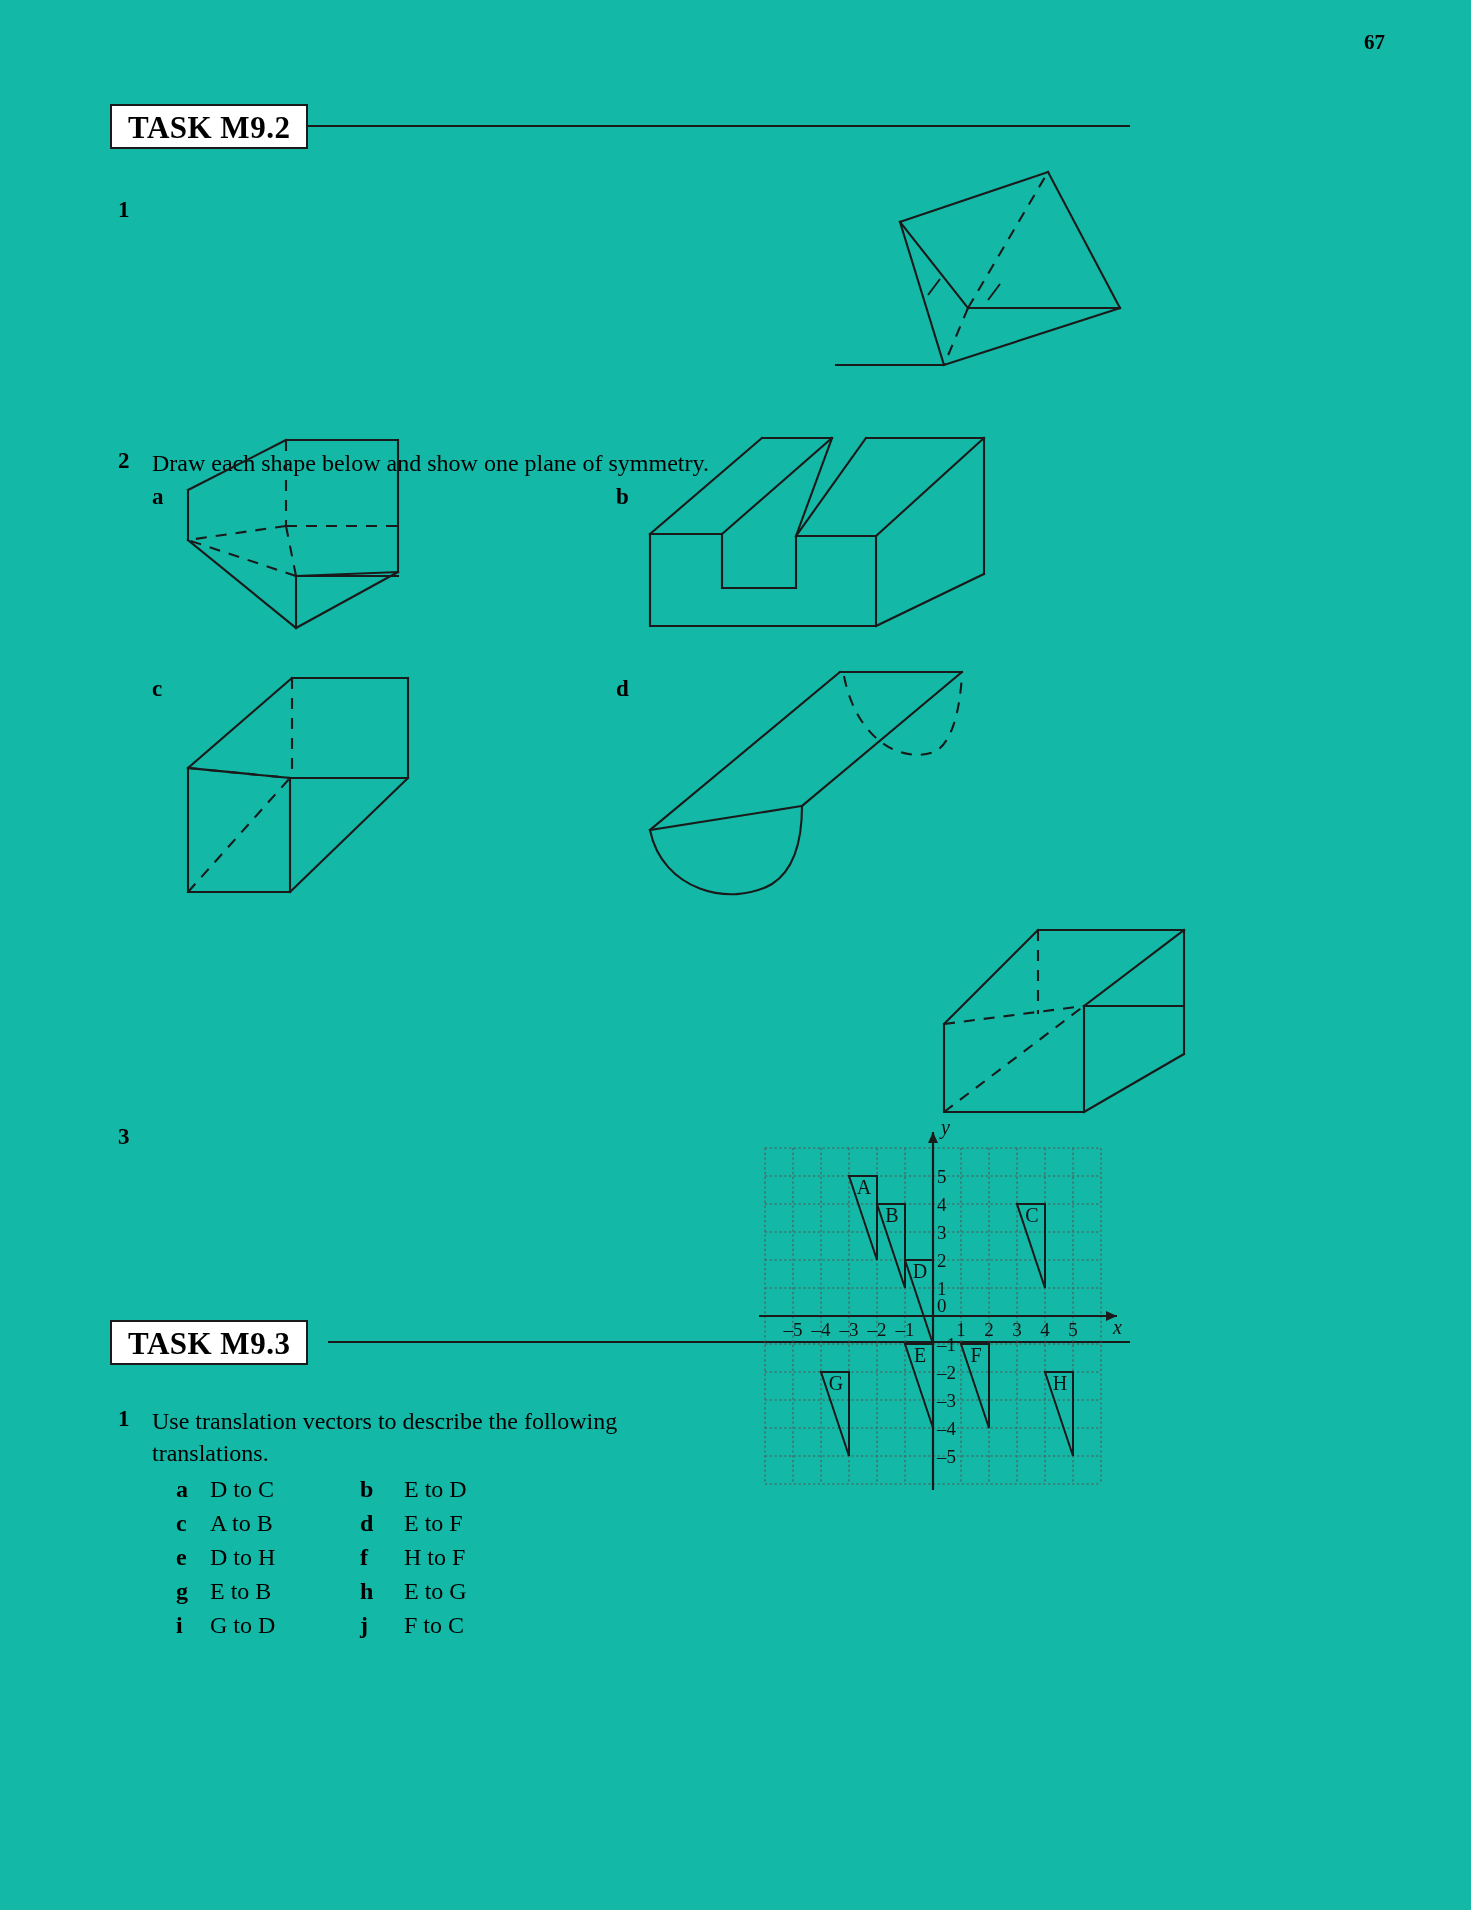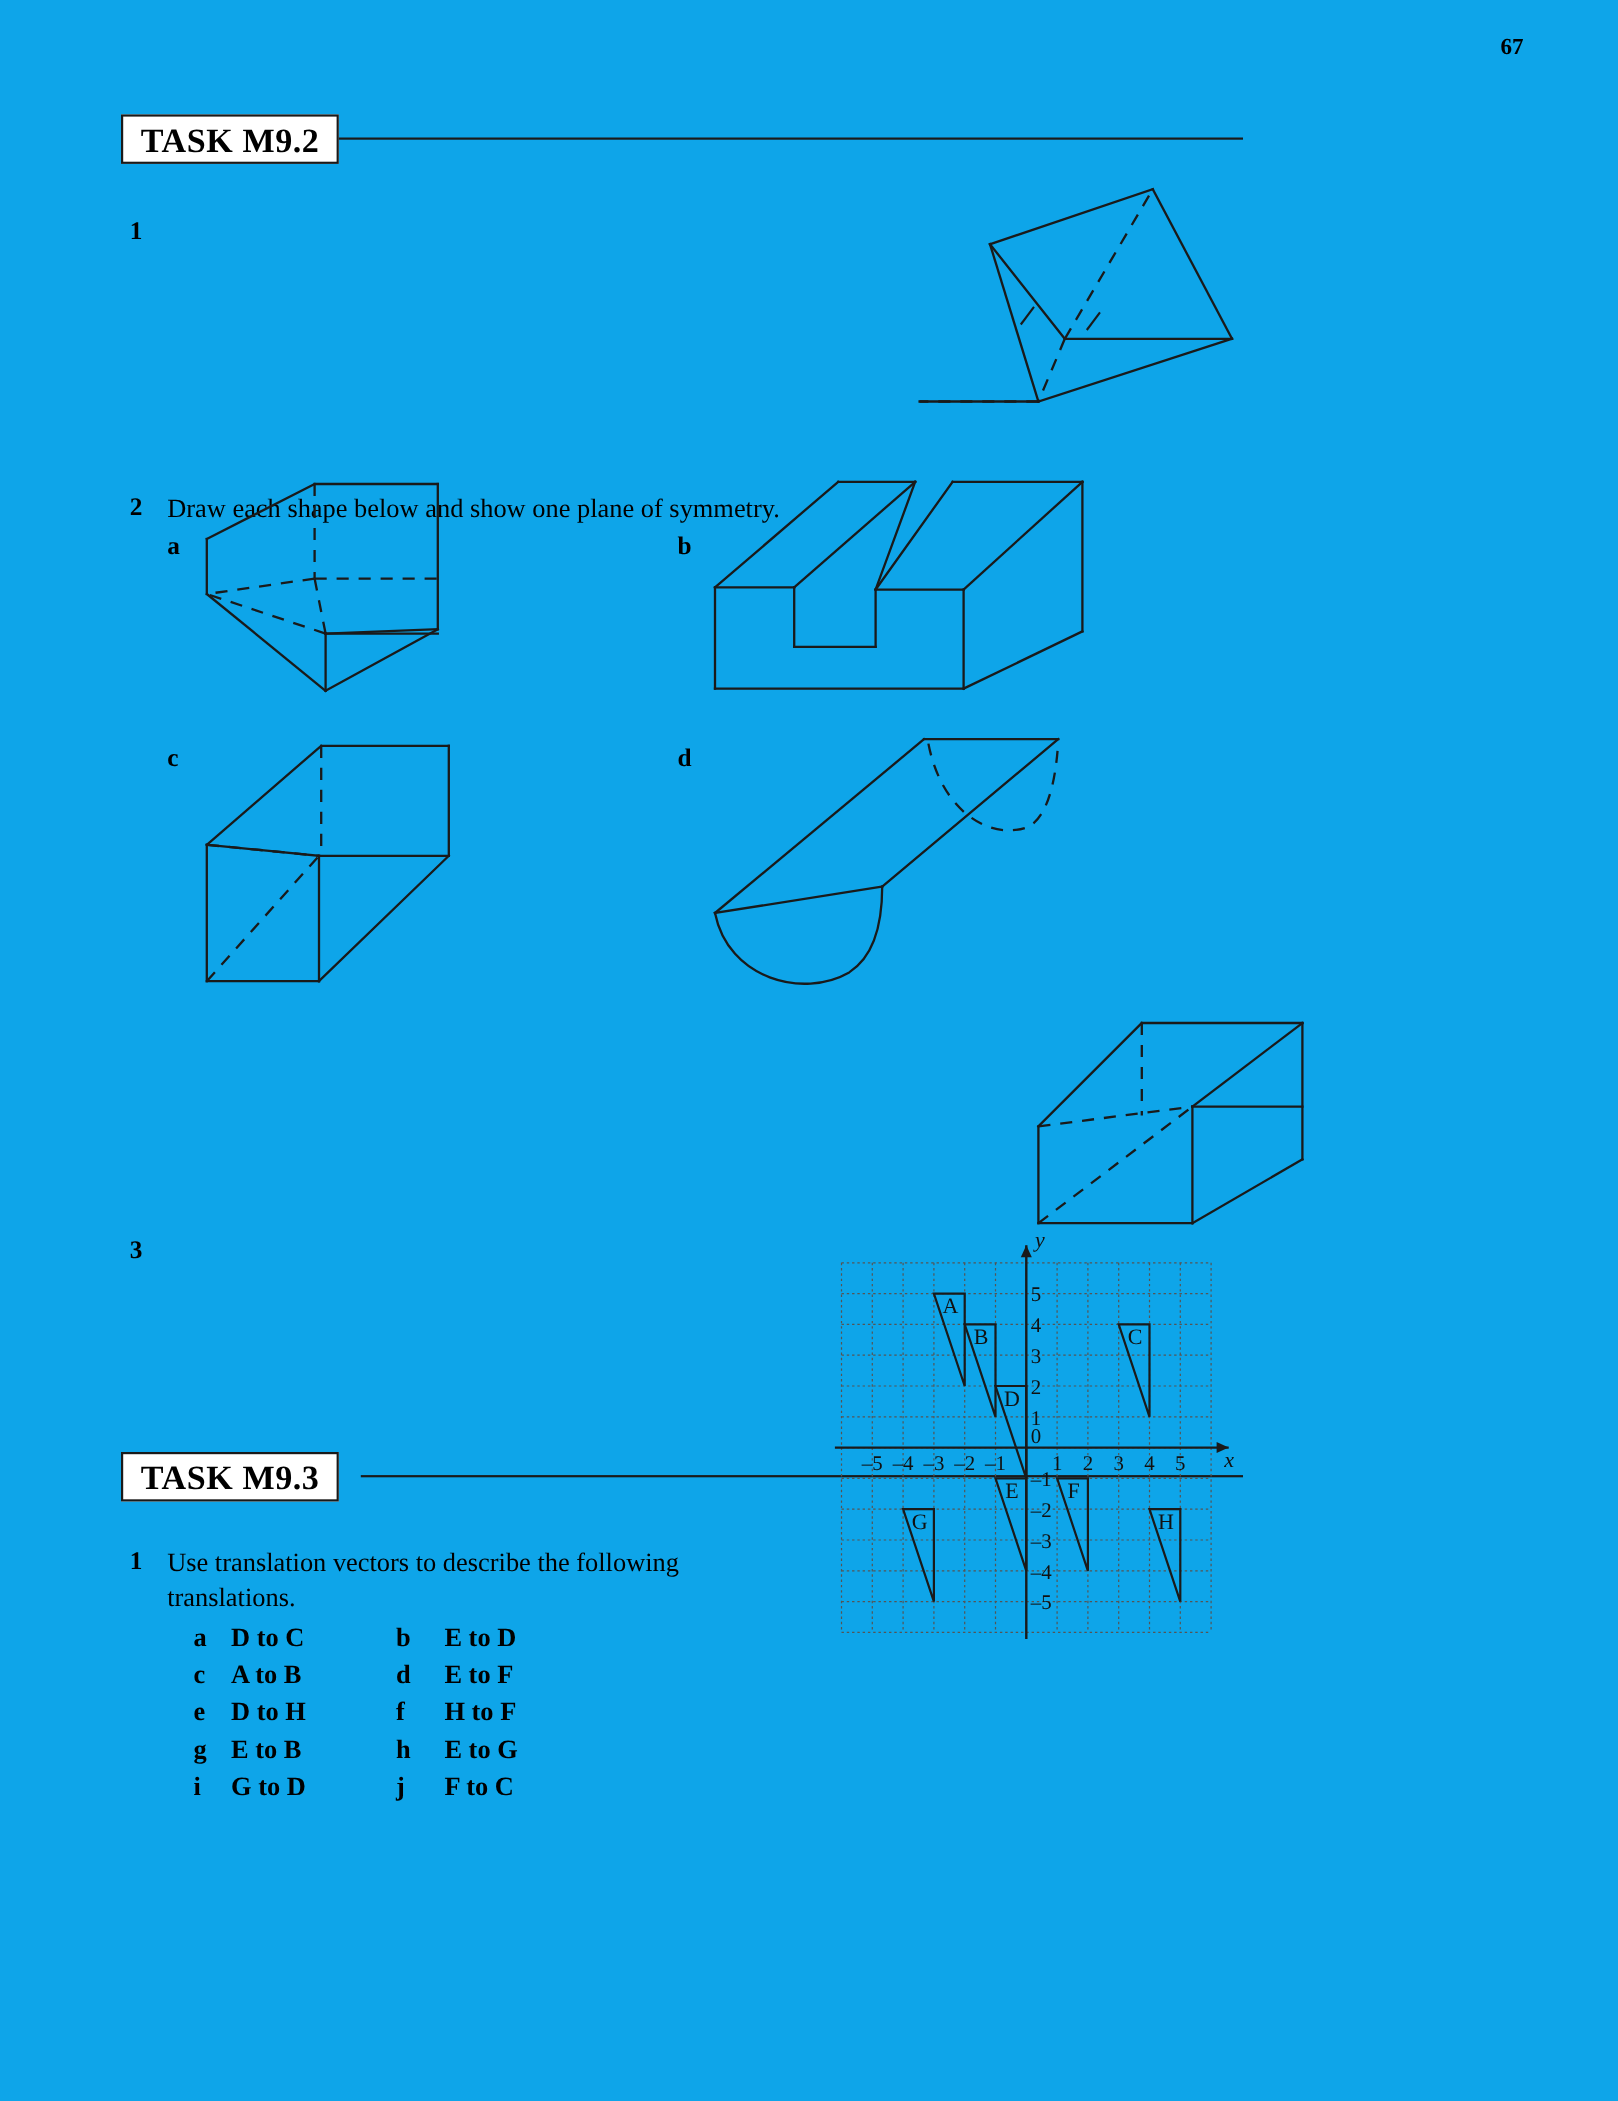--- a/index.html
+++ b/index.html
@@ -12,21 +12,21 @@
     height: 1910px;
     position: relative;
     font-family: "Liberation Serif", "DejaVu Serif", serif;
     color: #000000;
     overflow: hidden;
   }
 
   .page {
     position: absolute;
     inset: 0;
-    background: #0ea5e9;
+    background: #14b8a6;
   }
 
   
   .page-number {
     position: absolute;
     top: 30px;
     right: 86px;
     font-size: 21px;
     font-weight: bold;
     font-family: "Liberation Serif", serif;
@@ -92,21 +92,21 @@
     display: grid;
     grid-template-columns: 34px 150px 44px 150px;
     row-gap: 0px;
     font-size: 24px;
     line-height: 1.42;
   }
   .trans-list .key {
     font-weight: bold;
   }
   .trans-list .val {
-    font-weight: bold;
+    font-weight: normal;
   }
 
   
   .fig {
     position: absolute;
   }
   svg { display: block; overflow: visible; }
   .ln  { stroke: #1a1a1a; stroke-width: 2.1; fill: none; stroke-linecap: square; }
   .ln-d{ stroke: #1a1a1a; stroke-width: 2.1; fill: none; stroke-dasharray: 11 9; stroke-linecap: butt; }
   .ln-t{ stroke: #1a1a1a; stroke-width: 1.9; fill: none; }

